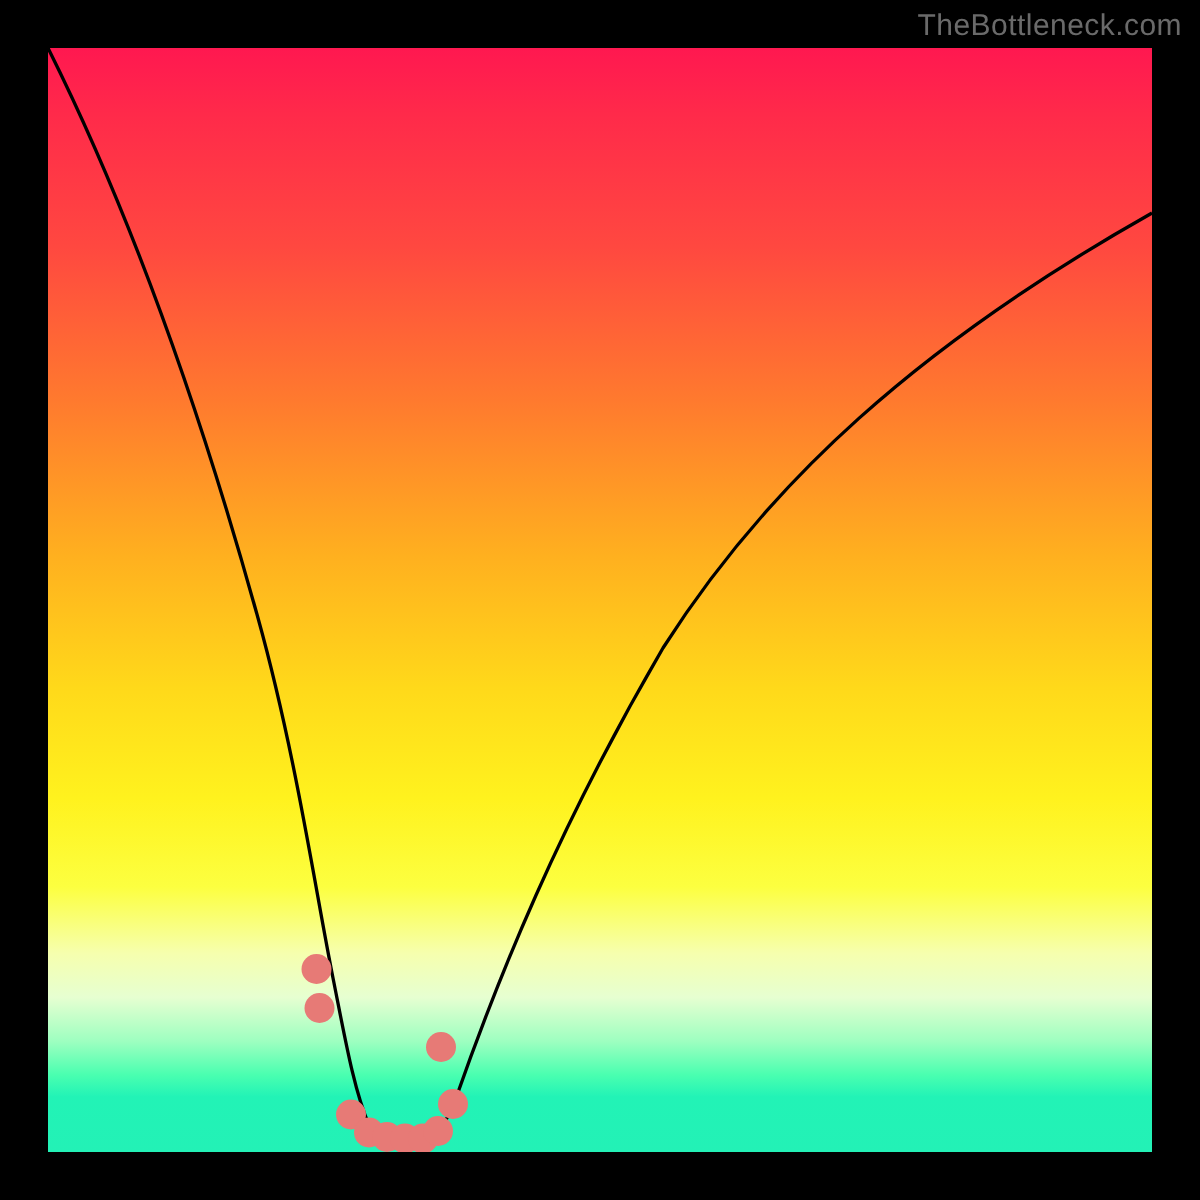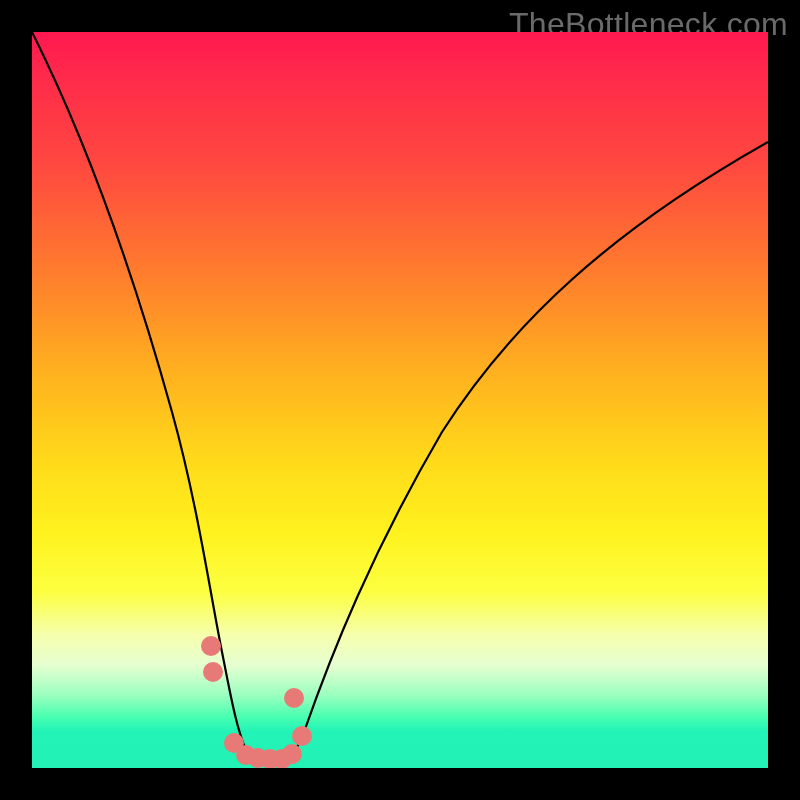--- a/index.html
+++ b/index.html
@@ -42,21 +42,21 @@
       #4affb0 93%,
       #22f3b6 95%,
       #23f1b6 100%
     );
   }
   .watermark {
     position: absolute;
     top: 6px;
     right: 12px;
     color: #6a6a6a;
-    font-size: 32px;
+    font-size: 20px;
     letter-spacing: 0.3px;
     user-select: none;
   }
   svg.curve {
     position: absolute;
     left: 0;
     top: 0;
     width: 736px;
     height: 736px;
   }

